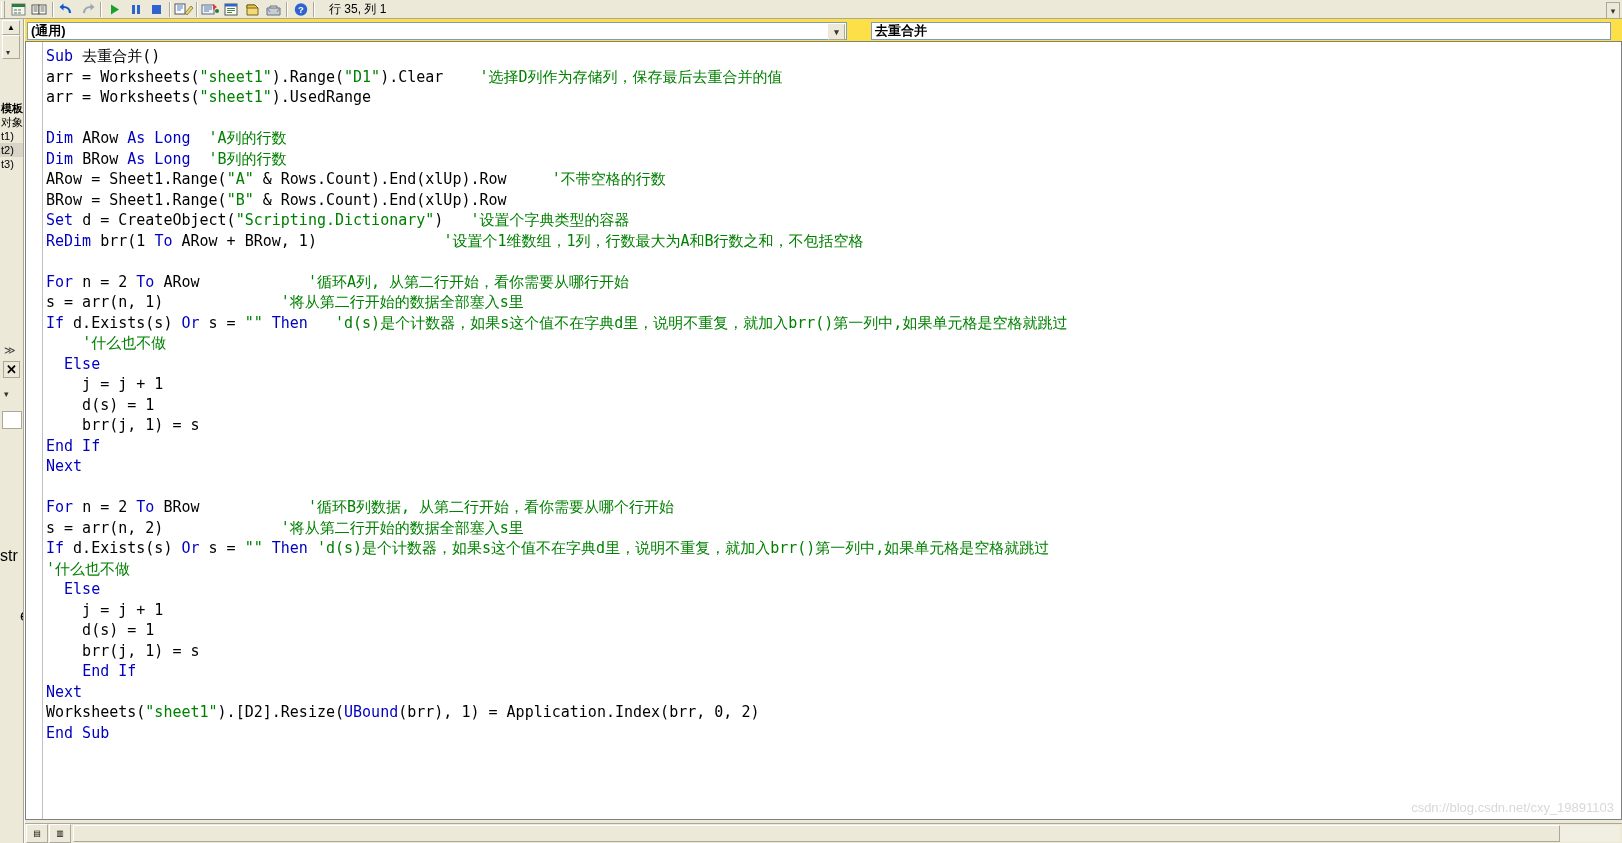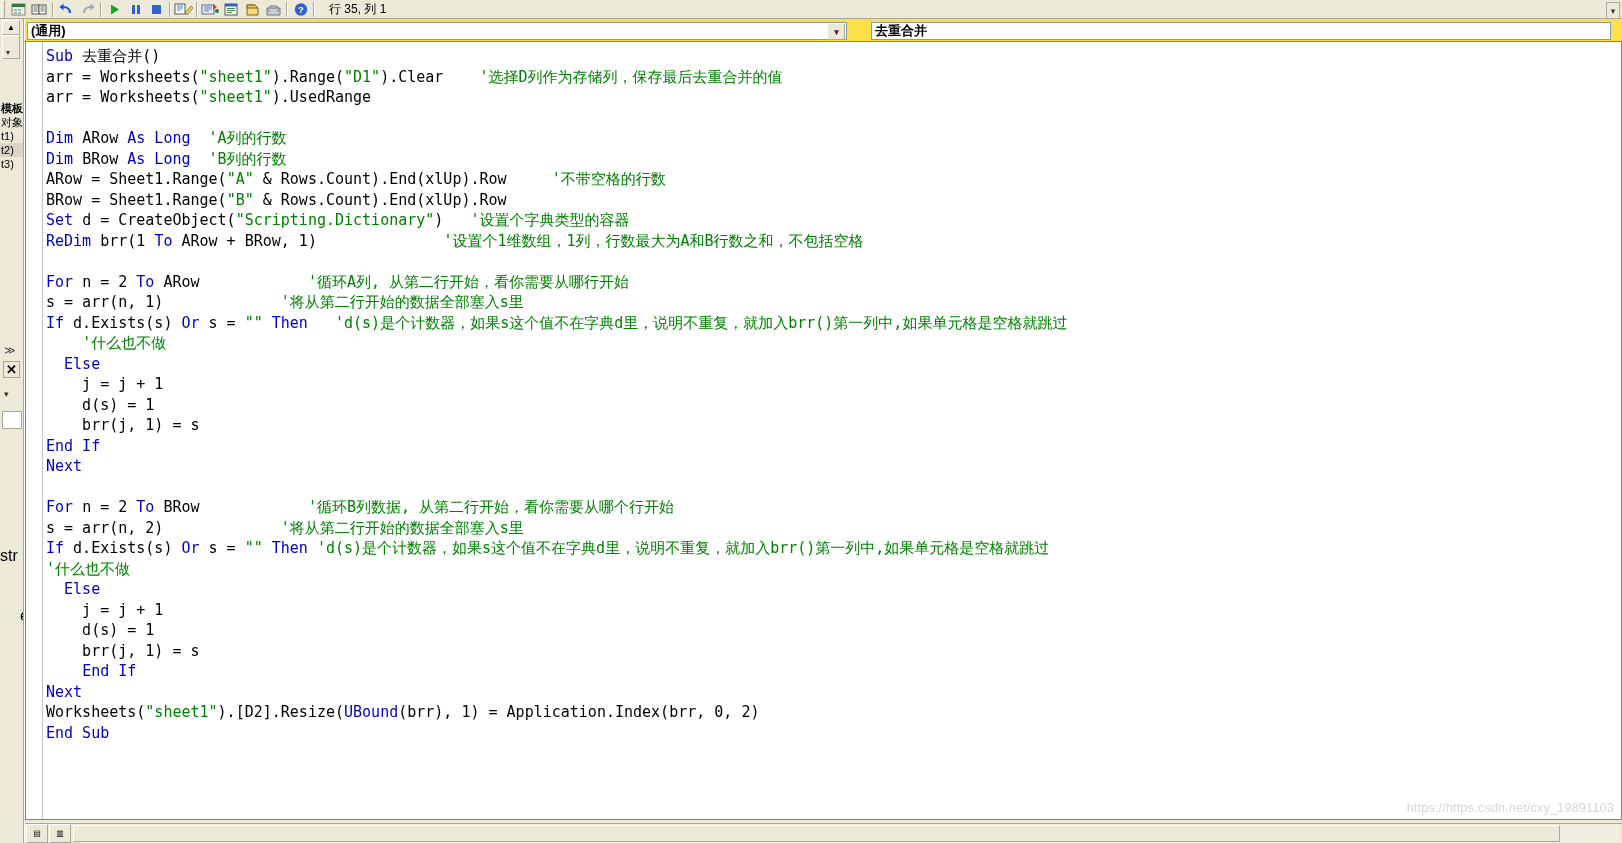--- a/index.html
+++ b/index.html
@@ -421,14 +421,14 @@
 
     <div class="hscroll">
       <div class="hs-viewbtn">▤</div>
       <div class="hs-viewbtn">▥</div>
       <div class="hs-track">
         <div class="hs-thumb"></div>
       </div>
     </div>
   </div>
 
-  <div class="watermark">https://https.csdn.net/cxy_19891103</div>
+  <div class="watermark">csdn://blog.csdn.net/cxy_19891103</div>
 </div>
 
 </body></html>

